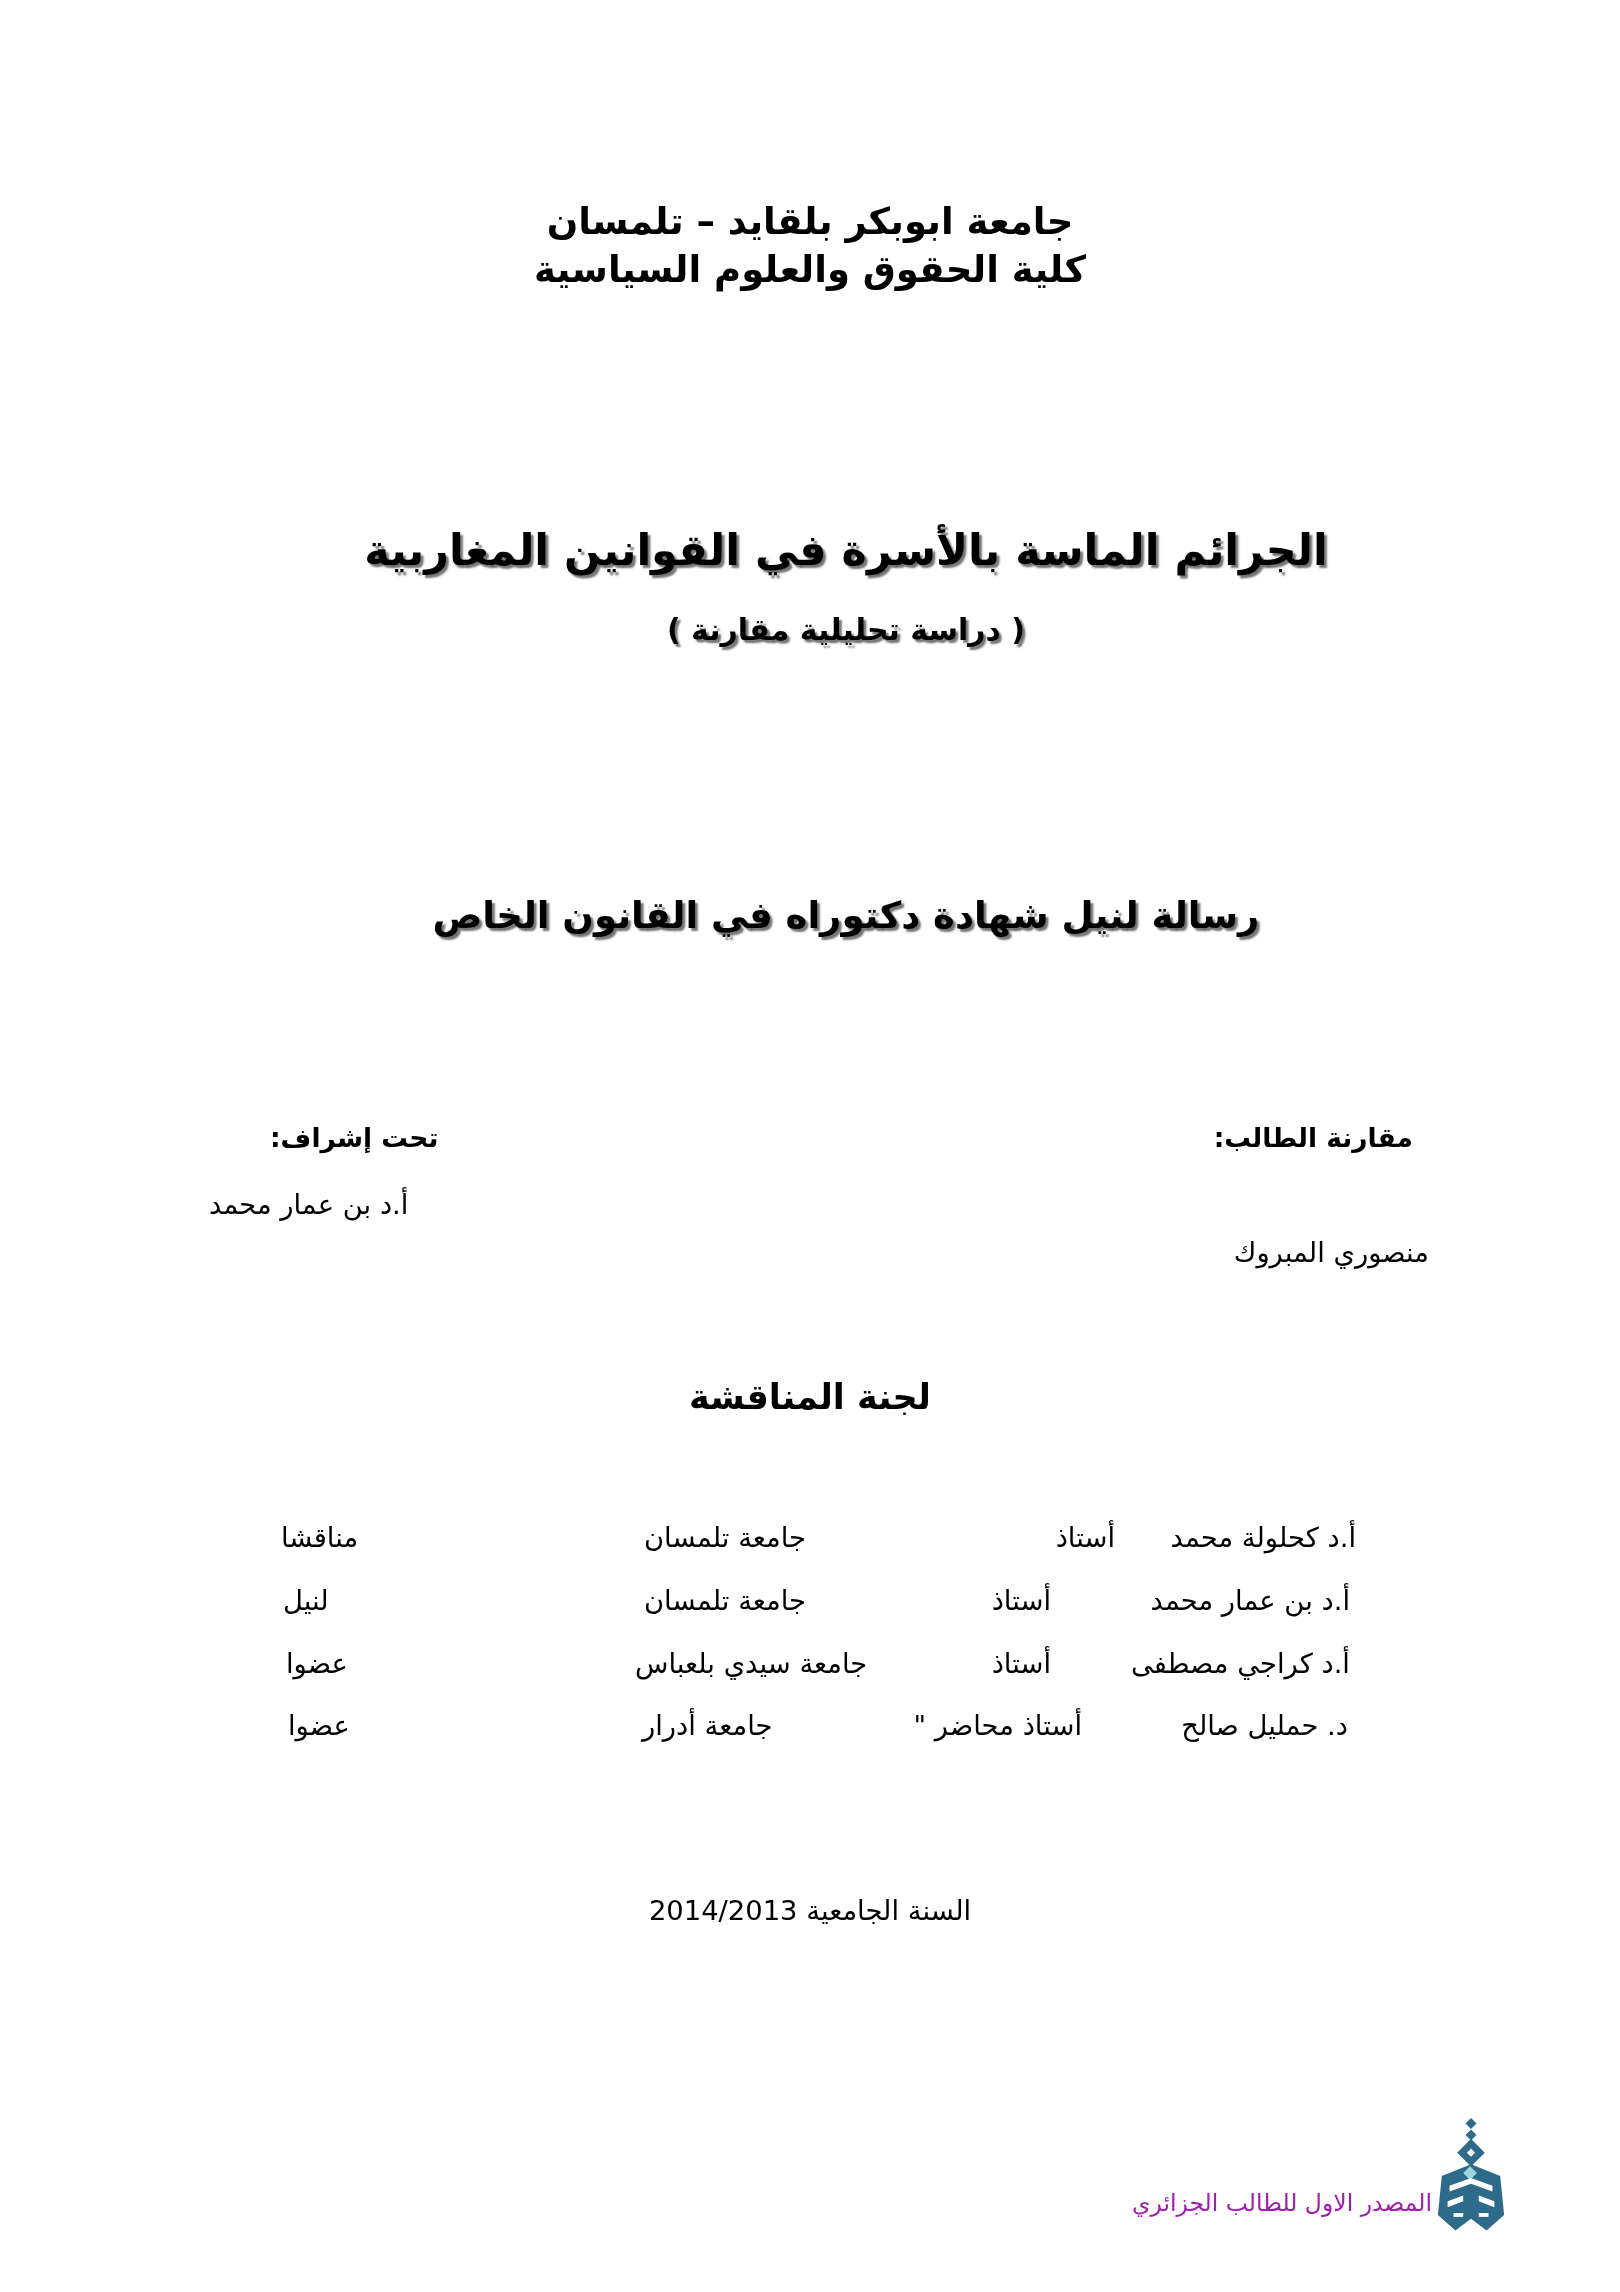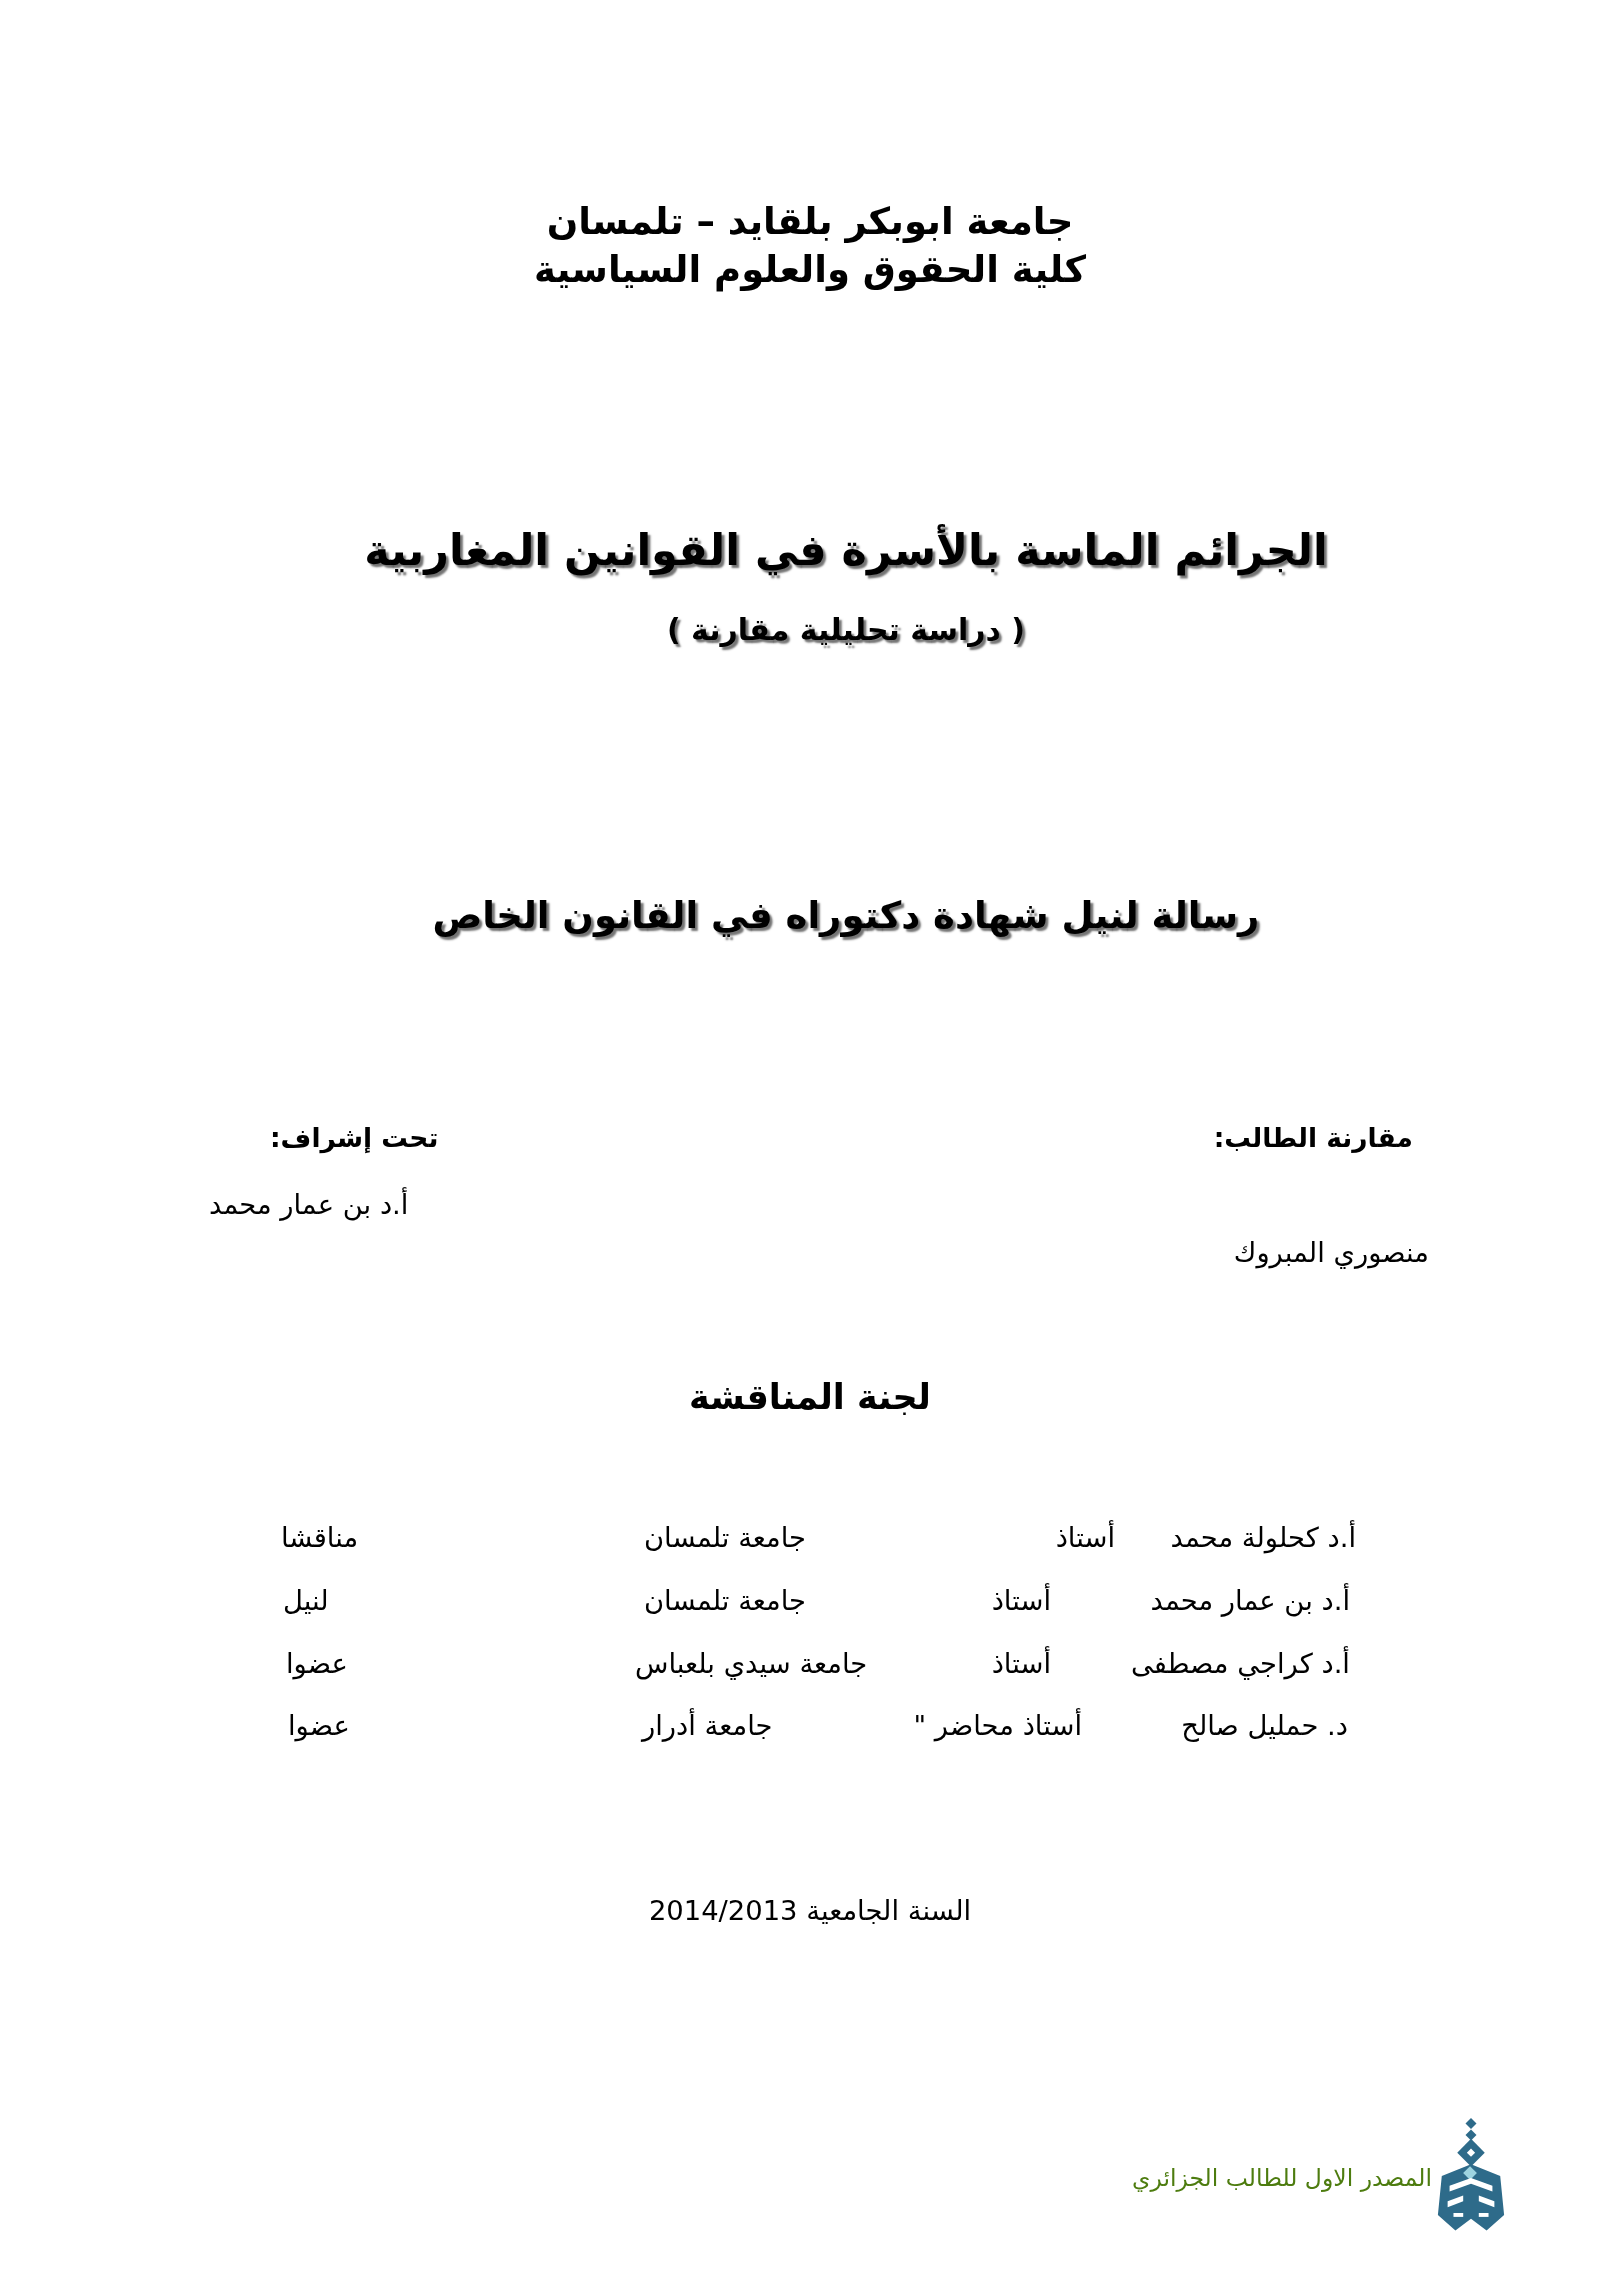--- a/index.html
+++ b/index.html
@@ -24,21 +24,21 @@
     .committee-title { top: 1377px; font-size: 35px; }
 
     .crow { position: absolute; left: 0; width: 1620px; height: 49px; }
     .crow .c { position: absolute; font-size: 27.4px; white-space: nowrap; direction: rtl; }
 
     .year { top: 1895px; font-size: 27.4px; }
 
     .logo { position: absolute; left: 1096px; top: 2117px; width: 412px; height: 118px; }
     .logo-text { position: absolute; right: 76px; top: 0; font-family: "Liberation Sans", sans-serif;
       font-size: 47px; color: #5d9fac; letter-spacing: 1px; direction: ltr; }
-    .logo-sub { position: absolute; right: 76px; top: 47px; font-size: 23.5px; color: #4d7c0f; direction: rtl; }
+    .logo-sub { position: absolute; right: 76px; top: 72px; font-size: 23.5px; color: #a21caf; direction: rtl; }
     .logo-icon { position: absolute; right: 0; top: 0; width: 74px; height: 118px; }
   </style>
 </head>
 <body>
 
 <div class="abs center bold uni">جامعة ابوبكر بلقايد – تلمسان</div>
 <div class="abs center bold fac">كلية الحقوق والعلوم السياسية</div>
 
 <div class="abs center bold shadow title1">الجرائم الماسة بالأسرة في القوانين المغاربية</div>
 <div class="abs center bold shadow title2">( دراسة تحليلية مقارنة )</div>

